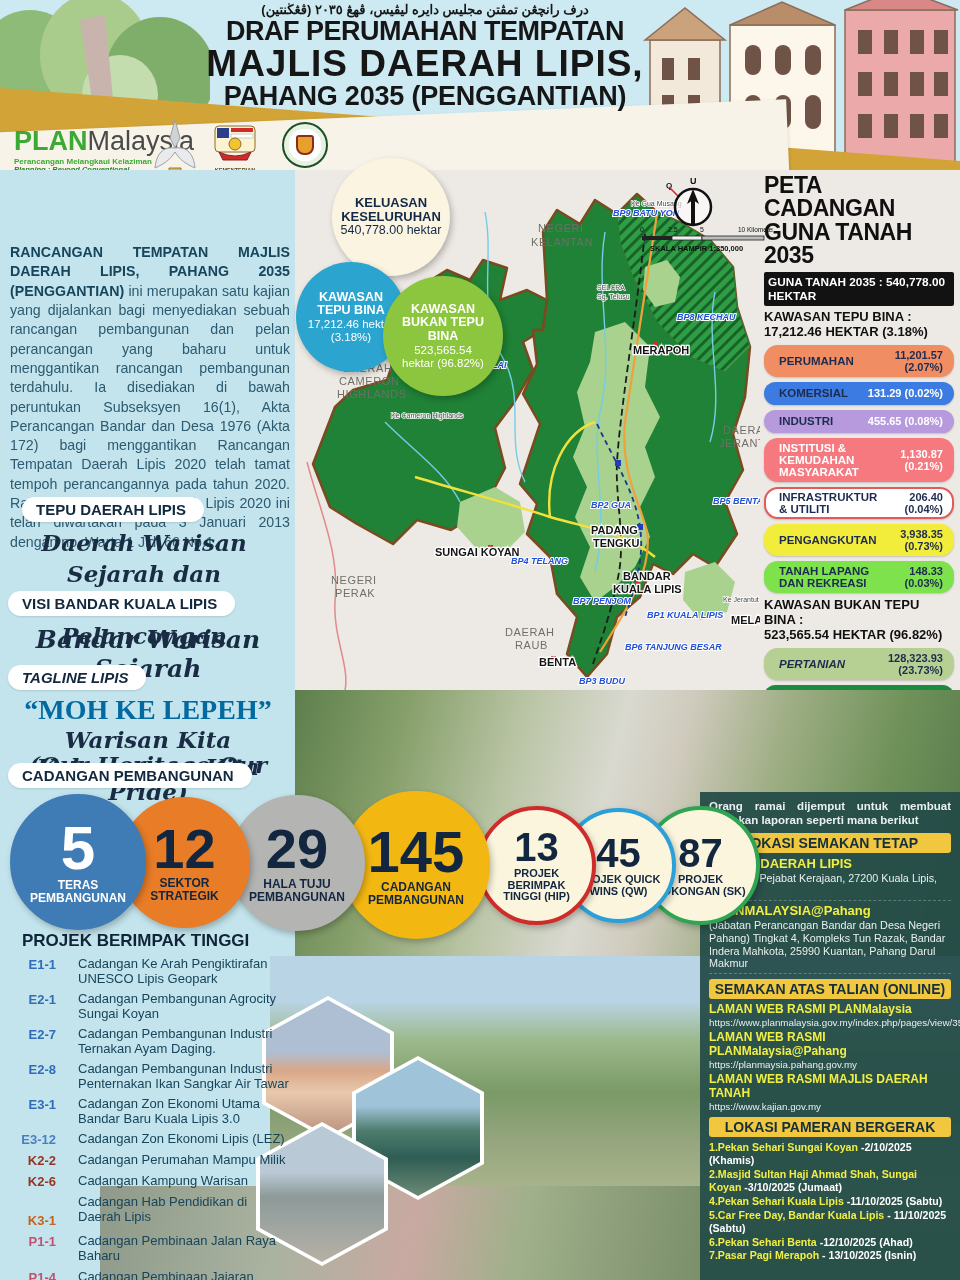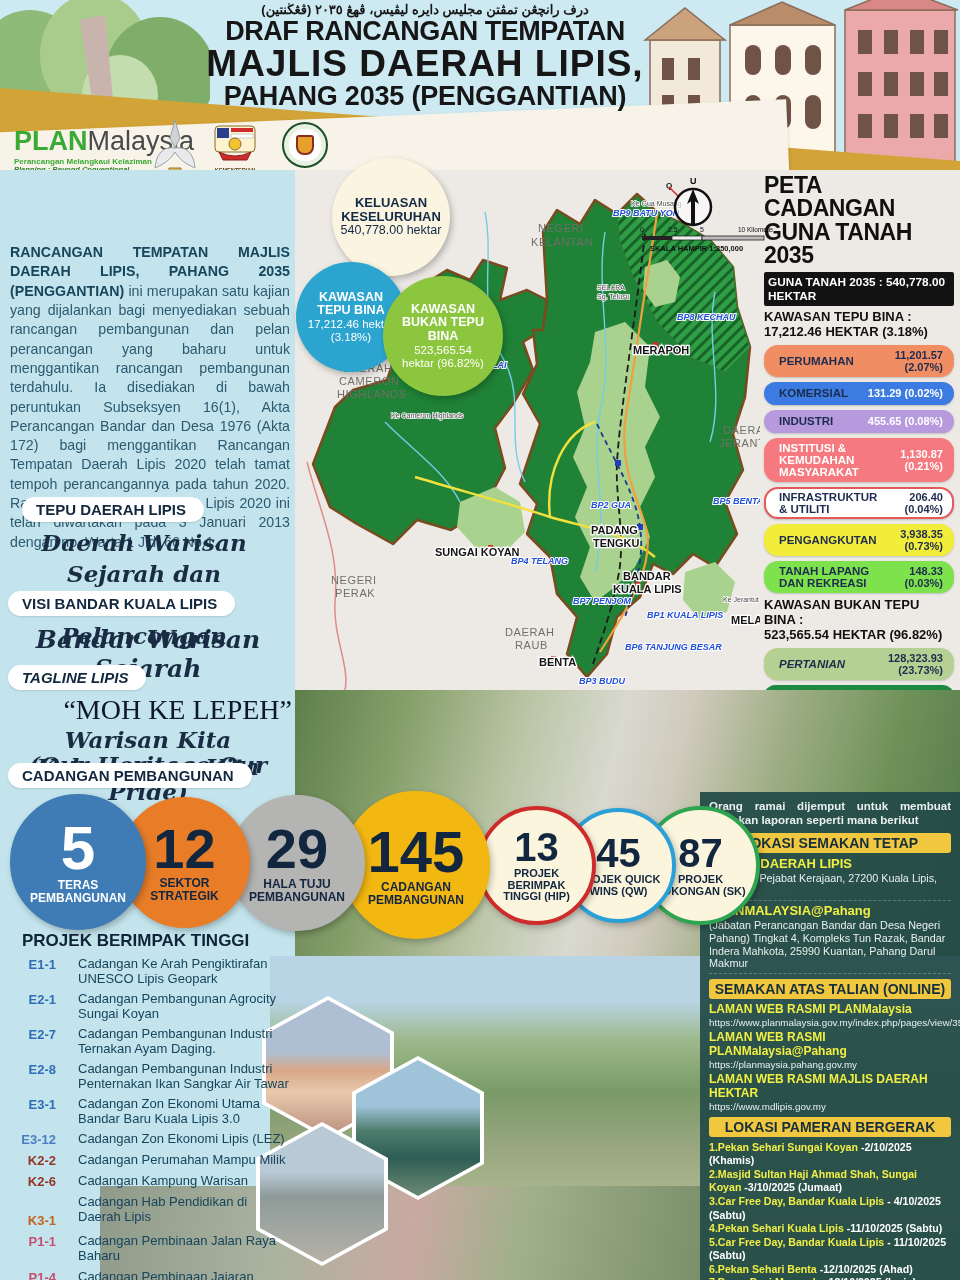--- a/index.html
+++ b/index.html
@@ -36,21 +36,21 @@
 
   
   .leftcol{left:0;top:170px;width:295px;height:1110px;background:#c3e4ec;}
   .intro{left:10px;top:243px;width:280px;font-size:14.2px;line-height:1.36;
     text-align:justify;color:#2c5a70;}
   .intro b{color:#17455c;}
   .pill{background:#fff;border-radius:14px;padding:4px 18px 4px 14px;display:inline-block;
     font-weight:900;font-size:15px;color:#12283e;box-shadow:0 1px 2px rgba(0,0,0,.12);}
   .script{font-family:"DejaVu Serif",serif;font-style:italic;font-weight:bold;
     color:#1a2c44;text-align:center;}
-  .moh{font-family:"Liberation Serif",serif;font-weight:normal;color:#0f172a;text-align:right;}
+  .moh{font-family:"Liberation Serif",serif;font-weight:bold;color:#0369a1;text-align:center;}
 
   
   .circle{position:absolute;border-radius:50%;display:flex;flex-direction:column;
     align-items:center;justify-content:center;text-align:center;
     box-shadow:2px 3px 6px rgba(0,0,0,.25);border:4px solid transparent;}
   .circle .num{font-weight:900;line-height:.95;}
   .circle .lbl{font-weight:800;font-size:12px;line-height:1.08;margin-top:2px;padding:0 8px;}
   #circles > div:nth-of-type(1){left:10px;top:794px;width:136px;height:136px;z-index:17;}
   #circles > div:nth-of-type(1) .num{font-size:62px;}
   #circles > div:nth-of-type(2){left:119px;top:797px;width:131px;height:131px;z-index:16;}
@@ -204,21 +204,21 @@
         <rect x="270" y="114" width="14" height="24"></rect>
         <rect x="294" y="114" width="14" height="24"></rect>
     </g>
   </svg>
 
   <div class="abs gold"></div>
   <div class="abs logo-strip"></div>
 
   <div class="abs title-block">
     <div class="jawi">درف رانچڠن تمڤتن مجليس دايره ليڤيس، ڤهڠ ٢٠٣٥ (ڤڠڬنتين)</div>
-    <div class="t1">DRAF RANCANGAN TEMPATAN</div>
+    <div class="t1">DRAF PERUMAHAN TEMPATAN</div>
     <div class="t2">MAJLIS DAERAH LIPIS,</div>
     <div class="t3">PAHANG 2035 (PENGGANTIAN)</div>
   </div>
 
   <div class="abs planlogo">
     <span class="plan-a">PLAN</span><span class="plan-b">Malaysia</span>
     <div class="plan-t1">Perancangan Melangkaui Kelaziman</div>
     <div class="plan-t2">Planning : Beyond Conventional</div>
   </div>
 
@@ -623,38 +623,35 @@
           <div class="p-name" style="font-size:12px">LAMAN WEB RASMI PLANMalaysia</div>
           <a href="#" class="p-url">https://www.planmalaysia.gov.my/index.php/pages/view/358</a>
         </div>
 
         <div>
           <div class="p-name" style="font-size:12px">LAMAN WEB RASMI PLANMalaysia@Pahang</div>
           <a href="#" class="p-url">https://planmaysia.pahang.gov.my</a>
         </div>
 
         <div>
-          <div class="p-name" style="font-size:12px">LAMAN WEB RASMI MAJLIS DAERAH HEKTAR</div>
-          <a href="#" class="p-url">https://www.mdlipis.gov.my</a>
+          <div class="p-name" style="font-size:12px">LAMAN WEB RASMI MAJLIS DAERAH TANAH</div>
+          <a href="#" class="p-url">https://www.kajian.gov.my</a>
         </div>
       </div>
     <div class="p-banner">LOKASI PAMERAN BERGERAK</div>
     <div>
 
         <div class="pam-row">
           <span class="pam-name">1.Pekan Sehari Sungai Koyan </span><span class="pam-date">-2/10/2025 (Khamis)</span>
         </div>
 
         <div class="pam-row">
           <span class="pam-name">2.Masjid Sultan Haji Ahmad Shah, Sungai Koyan </span><span class="pam-date">-3/10/2025 (Jumaat)</span>
         </div>
 
-        <div class="pam-row">
-          <span class="pam-name">3.Car Free Day, Bandar Kuala Lipis </span><span class="pam-date">- 4/10/2025 (Sabtu)</span>
-        </div>
 
         <div class="pam-row">
           <span class="pam-name">4.Pekan Sehari Kuala Lipis </span><span class="pam-date">-11/10/2025  (Sabtu)</span>
         </div>
 
         <div class="pam-row">
           <span class="pam-name">5.Car Free Day, Bandar Kuala Lipis </span><span class="pam-date">- 11/10/2025 (Sabtu)</span>
         </div>
 
         <div class="pam-row">

